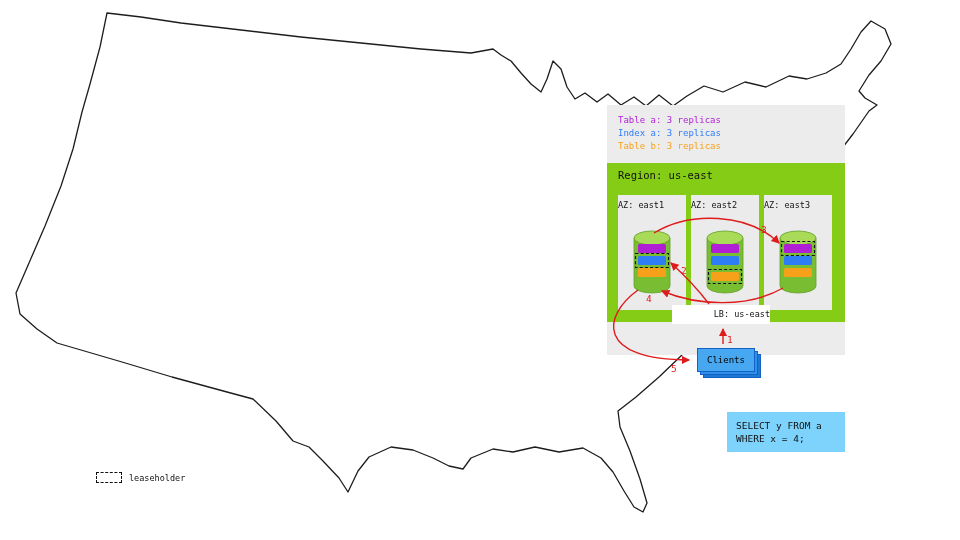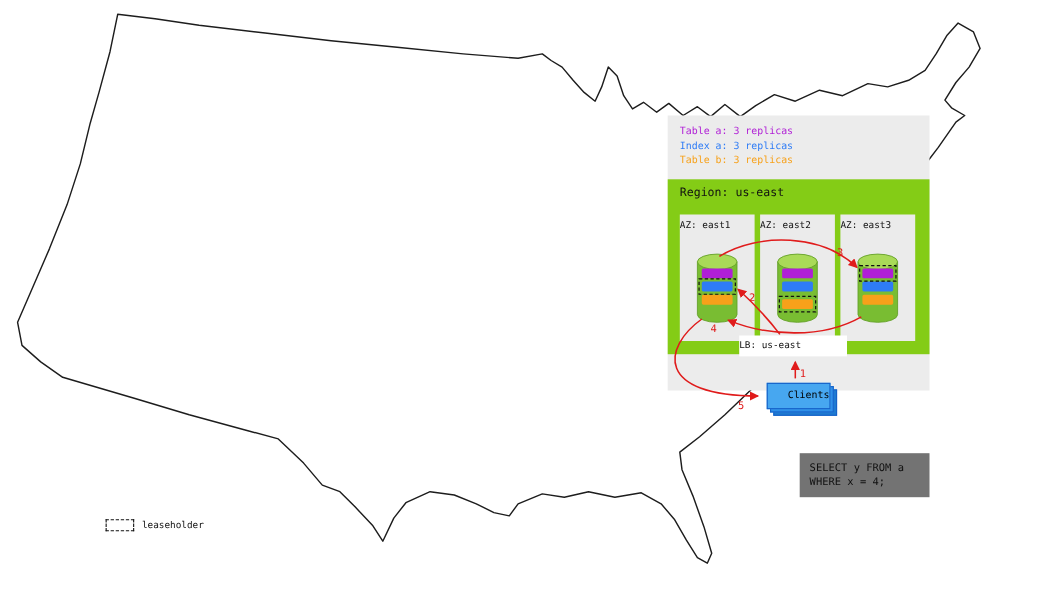--- a/index.html
+++ b/index.html
@@ -17,29 +17,29 @@
   .region{position:absolute;left:0;top:58px;width:238px;height:159px;background:#84cc16}
   .region-label{position:absolute;left:11px;top:6px;font-size:10.5px}
 
   .az{position:absolute;top:32px;width:68px;height:115px;background:#ebebeb;text-align:left}
   .az1{left:11px}.az2{left:84px}.az3{left:157px}
   .az-label{font-size:8.5px;padding-top:5px;line-height:10px}
   .cyl{display:block;margin:18px auto 0}
   .lease{fill:none;stroke:#111;stroke-width:1.1;stroke-dasharray:3,2.2}
 
   .lb{position:absolute;left:65px;top:142px;width:98px;height:19px;background:#fff;
-      font-size:8.5px;text-align:left;line-height:19px}
+      font-size:8.5px;text-align:right;line-height:19px}
 
   .clients{position:absolute;left:90px;top:243px;width:66px;height:32px}
   .cl{position:absolute;width:58px;height:24px;border:1px solid #1461c8;background:#47a7f0}
   .cl.back{left:6px;top:6px;background:#1e7ad0}
   .cl.mid{left:3px;top:3px;background:#2f90e8}
-  .cl.front{left:0;top:0;font-size:9px;text-align:right;line-height:23px;color:#000}
+  .cl.front{left:0;top:0;font-size:9px;text-align:center;line-height:23px;color:#000}
 
-  .sqlbox{position:absolute;left:727px;top:412px;width:118px;height:40px;background:#737373;
+  .sqlbox{position:absolute;left:727px;top:412px;width:118px;height:40px;background:#7dd3fc;
       font-size:9.5px;line-height:13px;padding:7px 0 0 9px}
 
   .key{position:absolute;left:96px;top:472px;display:flex;align-items:flex-end;gap:7px}
   .key-box{width:26px;height:11px;border:1.4px dashed #111;display:inline-block;background:#fff}
   .key-label{font-size:8.5px}
 
   svg.arrows{position:absolute;left:0;top:0;pointer-events:none}
   .ar{fill:none;stroke:#e01b1b;stroke-width:1.4}
   .num{fill:#e01b1b;font-size:9.5px;font-family:"DejaVu Sans Mono","Liberation Mono",monospace}
 </style>

